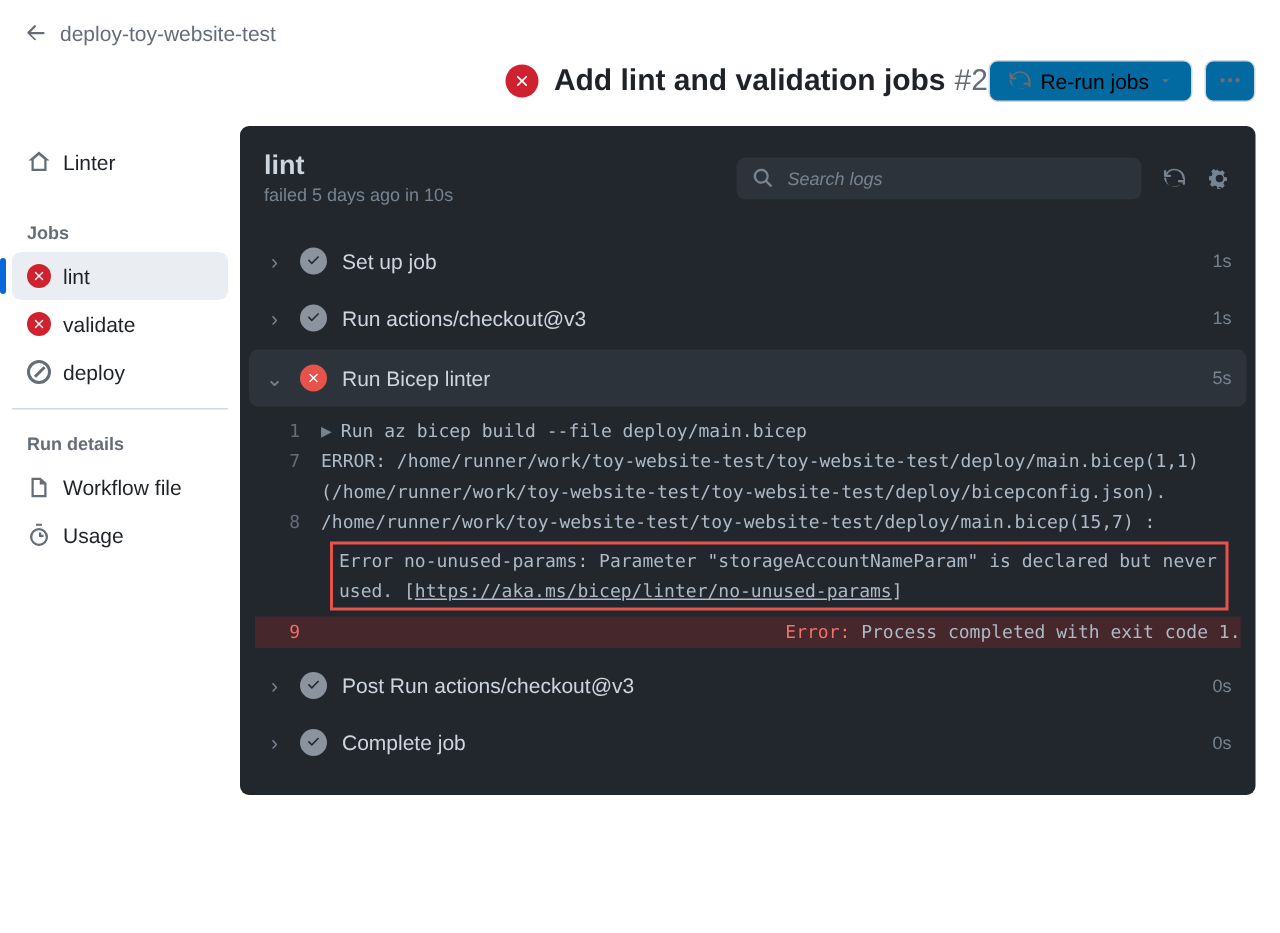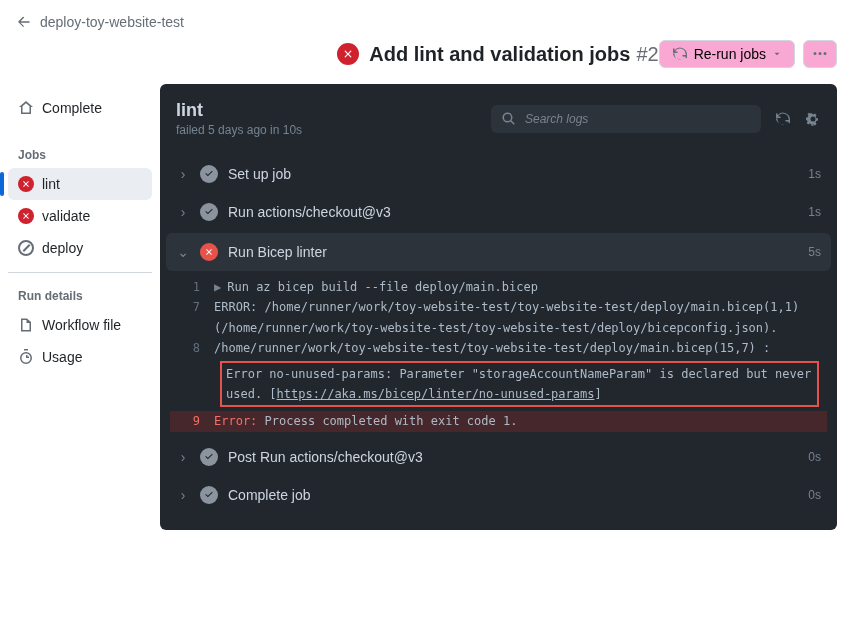--- a/index.html
+++ b/index.html
@@ -5,21 +5,21 @@
   * { box-sizing: border-box; margin: 0; padding: 0; }
   body { font-family: -apple-system, BlinkMacSystemFont, "Segoe UI", Helvetica, Arial, sans-serif; font-size: 14px; color: #1f2328; background: #fff; width: 853px; }
   .top { padding: 8px 16px 16px 16px; border-bottom: 0; }
   .breadcrumb { display: flex; align-items: center; gap: 8px; color: #656d76; font-size: 14px; padding: 6px 0; }
   .breadcrumb svg { fill: #656d76; }
   .title-row { display: flex; align-items: center; justify-content: flex-end; margin-top: 4px; }
   .title-left { display: flex; align-items: center; gap: 10px; }
   .title-row h1 { font-size: 20px; font-weight: 600; display: flex; align-items: baseline; gap: 6px; }
   .title-row h1 .num { color: #656d76; font-weight: 400; }
   .actions { display: flex; gap: 8px; }
-  .btn { border: 1px solid #d0d7de; background: #f9a8d4; border-radius: 6px; padding: 5px 12px; font-size: 14px; display: flex; align-items: center; gap: 6px; cursor: pointer; }
+  .btn { border: 1px solid #d0d7de; background: #0369a1; border-radius: 6px; padding: 5px 12px; font-size: 14px; display: flex; align-items: center; gap: 6px; cursor: pointer; }
   .btn.icon-only { padding: 5px 8px; }
   .fail-badge { width: 22px; height: 22px; border-radius: 50%; background: #cf222e; display: flex; align-items: center; justify-content: center; flex-shrink: 0; }
   .fail-badge svg { fill: #fff; }
   .fail-badge.sm { width: 16px; height: 16px; }
   .skip-badge { width: 16px; height: 16px; border-radius: 50%; border: 2px solid #656d76; display: inline-flex; align-items: center; justify-content: center; flex-shrink: 0; }
   .skip-badge::after { content: ""; width: 9px; height: 2px; background: #656d76; transform: rotate(-45deg); display: block; }
   .ok-badge { width: 18px; height: 18px; border-radius: 50%; background: #8b949e; display: flex; align-items: center; justify-content: center; flex-shrink: 0; }
   .ok-badge svg { fill: #22272e; }
   .main { display: flex; }
   .sidebar { width: 160px; padding: 8px 8px 8px 8px; font-size: 14px; }
@@ -42,21 +42,21 @@
   .step .chev { width: 14px; text-align: center; color: #768390; }
   .step .name { flex: 1; }
   .step .dur { color: #768390; font-size: 12px; }
   .fail-step-badge { width: 18px; height: 18px; border-radius: 50%; background: #e5534b; display: flex; align-items: center; justify-content: center; flex-shrink: 0; }
   .fail-step-badge svg { fill: #fff; }
   .log { font-family: ui-monospace, SFMono-Regular, Menlo, Consolas, monospace; font-size: 12px; line-height: 1.7; padding: 4px 10px 6px 10px; }
   .log-row { display: flex; }
   .log-row .ln { width: 44px; text-align: right; padding-right: 14px; color: #636e7b; flex-shrink: 0; user-select: none; }
   .log-row .txt { flex: 1; white-space: pre-wrap; word-break: break-word; color: #adbac7; }
   .log-row.err .ln { color: #f47067; }
-  .log-row.err .txt { color: #f47067; }
+  .log-row.err .txt { color: #f47067; text-align: right; }
   .log-row.errbg { background: #46272c; }
   .log-row .disc { color: #768390; margin-right: 6px; }
   .hl-box { border: 2px solid #e5534b; margin: 2px 8px 4px 50px; padding: 0; }
   .hl-box .txt { padding: 1px 4px; }
   a.loglink { color: #adbac7; text-decoration: underline; }
   svg { display: block; }
 </style>
 </head>
 <body>
 
@@ -98,21 +98,21 @@
   </div>
 </div>
 
 <div class="main">
   <div class="sidebar">
     <div class="side-group">
       <div class="side-item">
         <svg width="16" height="16" viewBox="0 0 16 16" fill="#656d76">
             <path d="M8 1l7 6h-2v7H3V7H1l7-6zm0 2.3L4.5 6.3V12.5h7V6.3L8 3.3z"></path>
           </svg>
-        <span>Complete</span>
+        <span>Linter</span>
       </div>
     </div>
     <div class="side-head">Jobs</div>
     <div class="side-item active">
       <span class="fail-badge sm">
           <svg width="10" height="10" viewBox="0 0 16 16">
             <path d="M3.72 3.72a.75.75 0 011.06 0L8 6.94l3.22-3.22a.75.75 0 111.06 1.06L9.06 8l3.22 3.22a.75.75 0 11-1.06 1.06L8 9.06l-3.22 3.22a.75.75 0 01-1.06-1.06L6.94 8 3.72 4.78a.75.75 0 010-1.06z"></path>
           </svg>
         </span>
       <span>lint</span>

